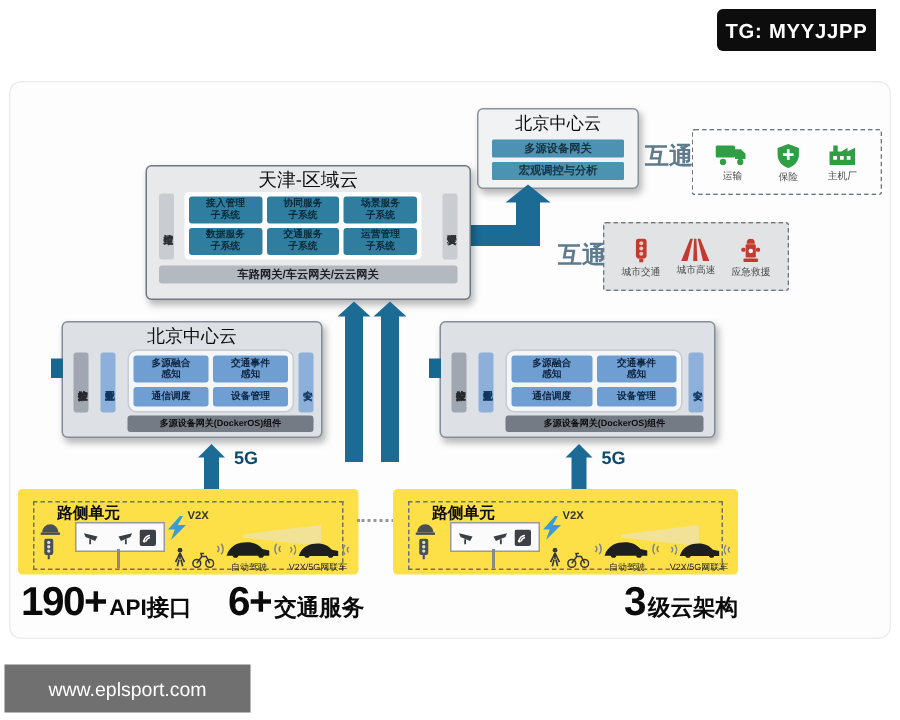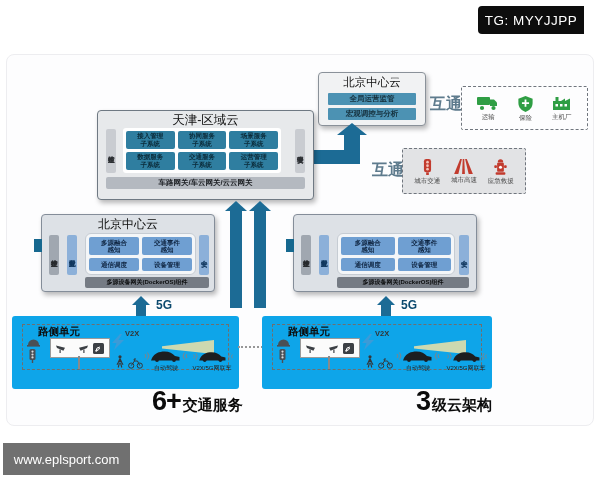--- a/index.html
+++ b/index.html
@@ -2,21 +2,21 @@
 <html><head>
 <meta charset="utf-8">
 <style>
   html,body{margin:0;padding:0;background:#fff;}
   .stage{position:relative;width:600px;height:480px;background:#fff;overflow:hidden;
          font-family:"Liberation Sans", sans-serif;color:#111;}
   .abs{position:absolute;}
 
   
   .tg-badge{position:absolute;left:478px;top:6px;width:106px;height:28px;background:#0d0d0d;
-            color:#fff;font-size:13.5px;font-weight:normal;display:flex;align-items:center;
+            color:#fff;font-size:13.5px;font-weight:bold;display:flex;align-items:center;
             justify-content:center;letter-spacing:.5px;border-radius:4px 0 0 4px;}
 
   .panel-bg{position:absolute;left:6px;top:54px;width:586px;height:370px;background:#fdfdfe;
             border:1px solid #ededf0;border-radius:8px;}
 
   
   .cloud{position:absolute;border-radius:4px;box-shadow:2px 3px 5px rgba(0,0,0,.28);}
   .cloud-title{text-align:center;font-weight:normal;color:#0d0d0d;}
 
   .beijing{left:318px;top:72px;width:106px;height:52px;background:#f1f2f3;border:1px solid #8a9199;}
@@ -59,53 +59,53 @@
   .g5-label{position:absolute;font-size:12px;font-weight:bold;color:#0c4a6e;}
 
   
   .hutong{position:absolute;font-size:16px;font-weight:bold;color:#5e7b8d;}
   .dash-box{position:absolute;border:1.5px dashed #70767e;border-radius:2px;display:flex;
             align-items:center;justify-content:space-around;padding:4px 6px 2px;box-sizing:border-box;}
   .dash-item{display:flex;flex-direction:column;align-items:center;gap:2px;}
   .dash-item .lbl{font-size:6.5px;color:#4a4a4a;white-space:nowrap;}
 
   
-  .road-panel{position:absolute;top:316px;height:73px;background:#0ea5e9;border-radius:3px;}
+  .road-panel{position:absolute;top:326px;height:57px;background:#fde047;border-radius:3px;}
   .rsu-dash{position:absolute;left:10px;top:8px;width:205px;height:44px;border:1.2px dashed #6f6f6f;}
   .rsu-title{position:absolute;left:26px;top:9px;font-size:10.5px;font-weight:bold;color:#0d0d0d;}
   .sensor-box{position:absolute;left:38px;top:22px;width:58px;height:18px;background:#fbfbfb;
               border:1px solid #9a9a9a;display:flex;align-items:center;justify-content:space-evenly;}
   .pole{position:absolute;left:66px;top:40px;width:1.5px;height:13px;background:#8a8a8a;}
   .v2x-lbl{position:absolute;font-size:7.5px;font-weight:bold;color:#333;}
   .beam{position:absolute;background:#efe2a6;opacity:.85;
         clip-path:polygon(0 45%,100% 0,100% 100%,0 60%);}
   .car-lbl{position:absolute;font-size:6px;color:#222;text-align:center;white-space:nowrap;}
   .dots{position:absolute;left:238px;top:346px;width:25px;border-top:2px dotted #979797;}
 
   
   .stat{position:absolute;top:386px;display:flex;align-items:baseline;gap:2px;color:#0b0b0b;}
   .stat .num{font-size:27px;font-weight:bold;letter-spacing:-1px;}
   .stat .txt{font-size:15px;font-weight:bold;}
 
-  .watermark{position:absolute;left:3px;top:443px;width:127px;height:32px;background:#707070;
+  .watermark{position:absolute;left:3px;top:443px;width:164px;height:32px;background:#707070;
              color:#fff;font-size:13px;display:flex;align-items:center;justify-content:center;}
   svg{display:block;}
 </style>
 </head>
 <body>
 
 <div class="stage">
 
   <div class="panel-bg"></div>
 
   <div class="tg-badge">TG: MYYJJPP</div>
 
   <div class="cloud beijing">
     <div class="cloud-title">北京中心云</div>
-    <div class="bj-bar">全局运营监管</div>
+    <div class="bj-bar">多源设备网关</div>
     <div class="bj-bar">宏观调控与分析</div>
   </div>
 
   <div class="arrow-head" style="left:337px;top:123px;border-left:15px solid transparent;border-right:15px solid transparent;border-bottom:12px solid #1c6b95;"></div>
   <div class="arrow-rect" style="left:344px;top:134px;width:16px;height:18px;"></div>
   <div class="arrow-rect" style="left:312px;top:150px;width:48px;height:14px;"></div>
 
   <div class="hutong" style="left:430px;top:94px;">互通</div>
   <div class="dash-box" style="left:461px;top:86px;width:127px;height:44px;">
     <div class="dash-item">
@@ -433,20 +433,24 @@
           <path d="M1 5a3 3 0 010 4M3.5 3.5a5.5 5.5 0 010 7" stroke="#7e848a" stroke-width="1" fill="none"></path>
           <path d="M43 5a3 3 0 000 4M40.5 3.5a5.5 5.5 0 000 7" stroke="#7e848a" stroke-width="1" fill="none"></path>
           <path d="M8 9c2.5-4.5 7-6.5 12.5-6.5 5 0 8 1.8 10.5 4.5l4.5 1v3.5H7z" fill="#1c1e20"></path>
           <circle cx="13" cy="11" r="1.9" fill="#1c1e20"></circle>
           <circle cx="30" cy="11" r="1.9" fill="#1c1e20"></circle>
         </svg>
     </span>
     <div class="car-lbl" style="left:176px;top:48px;width:56px;">V2X/5G网联车</div>
   </div>
 
+  <div class="stat" style="left:14px;">
+    <span class="num">190+</span>
+    <span class="txt">API接口</span>
+  </div>
   <div class="stat" style="left:152px;">
     <span class="num">6+</span>
     <span class="txt">交通服务</span>
   </div>
   <div class="stat" style="left:416px;">
     <span class="num">3</span>
     <span class="txt">级云架构</span>
   </div>
 
   <div class="watermark">www.eplsport.com</div>

